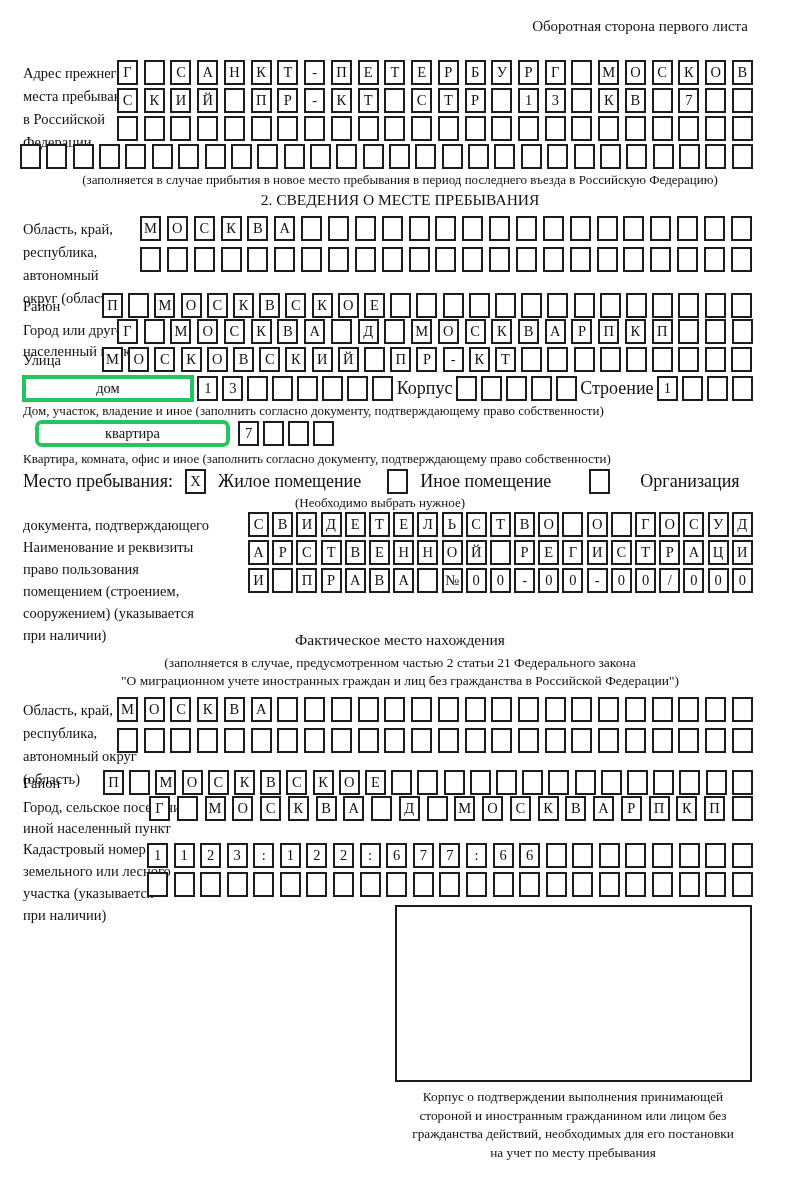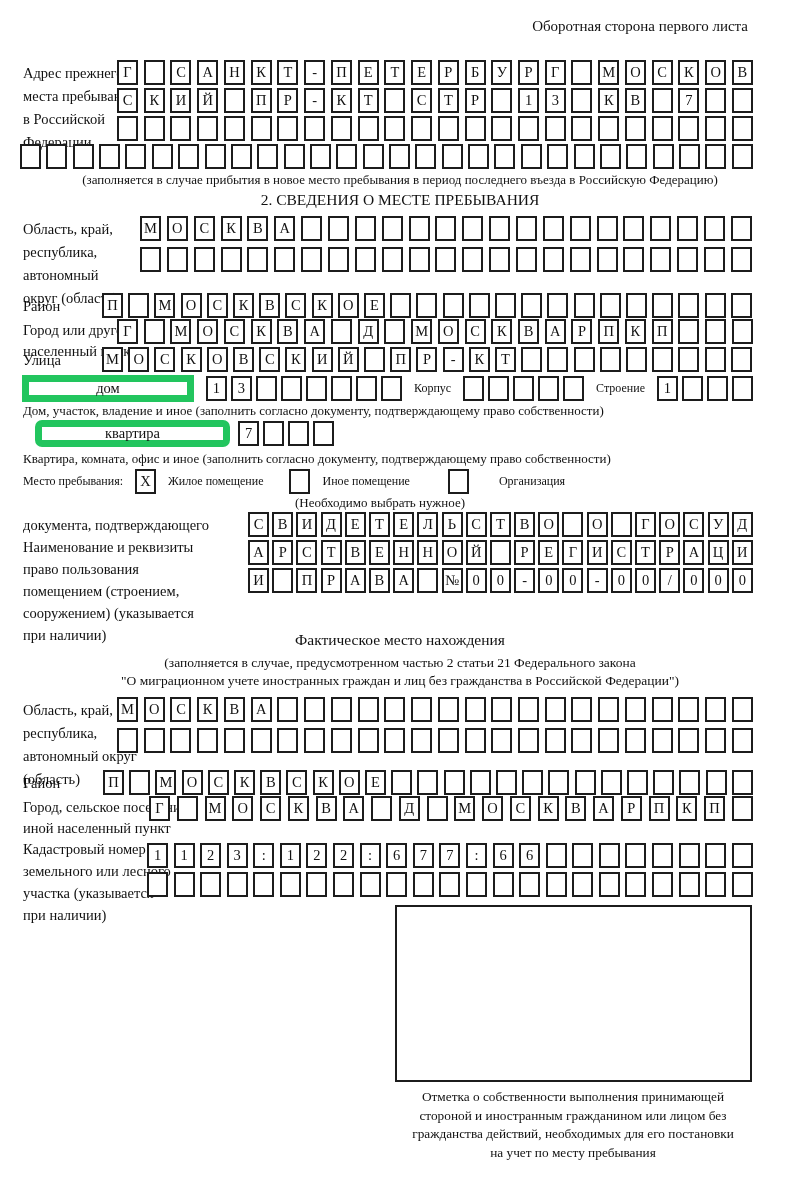--- a/index.html
+++ b/index.html
@@ -22,26 +22,26 @@
   
   .lbl { position:absolute; font-size:14.5px; line-height:23px; white-space:nowrap; }
   .lbl.lh20 { line-height:20.5px; }
   .lbl.lh22 { line-height:22px; }
   .cap { position:absolute; font-size:13px; white-space:nowrap; }
   .center { left:0; width:800px; text-align:center; white-space:normal; }
   .title { position:absolute; left:0; width:800px; text-align:center; font-weight:normal; font-size:15.5px; }
   .note { position:absolute; left:0; width:800px; text-align:center; font-size:13.5px; }
   
   .wbox {
-    box-sizing:border-box; border:7px solid #22c55e; height:27px;
+    box-sizing:border-box; border:4px solid #22c55e; height:27px;
     display:flex; align-items:center; justify-content:center; font-size:14.5px; background:#fff;
   }
   .arow { position:absolute; display:flex; align-items:center; justify-content:space-between; }
   .arow.left { justify-content:flex-start; }
-  .inl { font-size:12px; white-space:nowrap; }
+  .inl { font-size:18px; white-space:nowrap; }
   .bigbox { position:absolute; box-sizing:border-box; border:2px solid #1c1c1c; background:#fff; }
   .boxcap { position:absolute; font-size:13.3px; line-height:18.5px; text-align:center; }
 </style>
 </head>
 <body>
 
 <div class="page">
 
   <div class="abs" style="top:18px; right:52px; font-size:15px;">Оборотная сторона первого листа</div>
 
@@ -612,19 +612,19 @@
       <span class="cell"></span>
       <span class="cell"></span>
       <span class="cell"></span>
       <span class="cell"></span>
       <span class="cell"></span>
       <span class="cell"></span>
     </div>
 
   <div class="bigbox" style="left:395px; top:905px; width:357px; height:177px;"></div>
   <div class="boxcap" style="left:363px; top:1088px; width:420px;">
-    <div>Отметка о собственности выполнения принимающей</div>
+    <div>Корпус о подтверждении выполнения принимающей</div>
     <div>стороной и иностранным гражданином или лицом без</div>
     <div>гражданства действий, необходимых для его постановки</div>
     <div>на учет по месту пребывания</div>
   </div>
 
 </div>
 
 </body></html>

